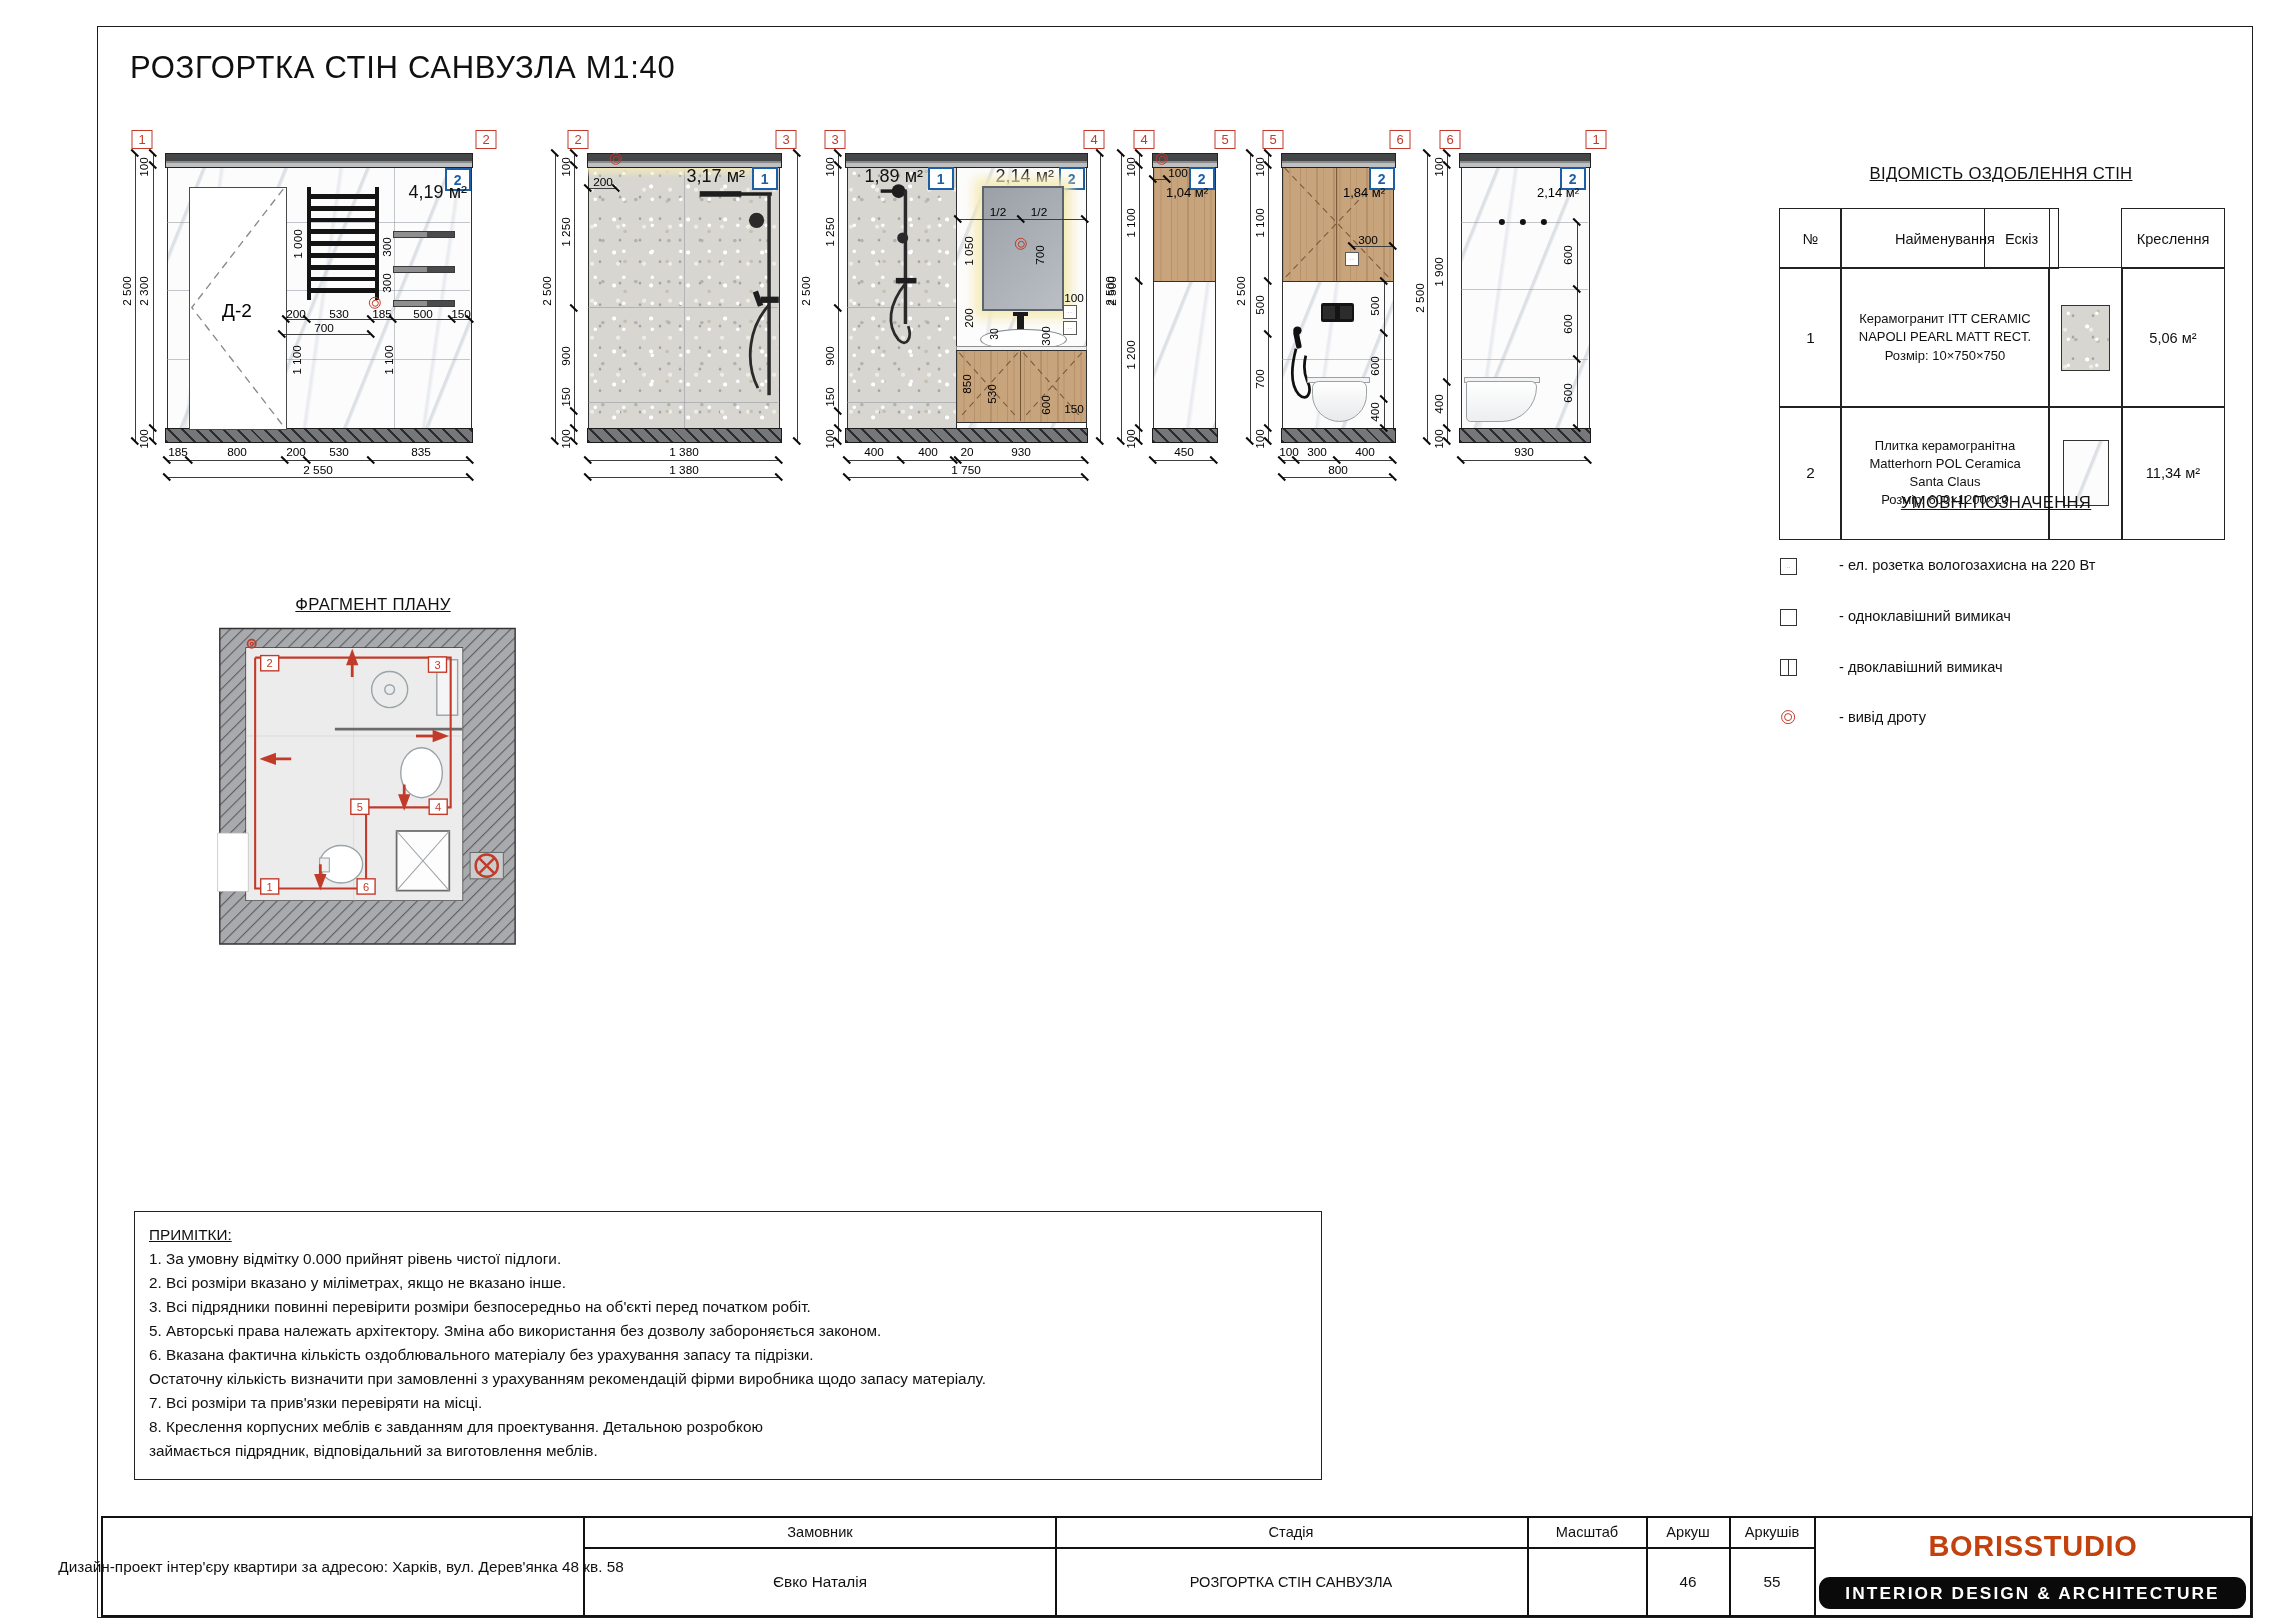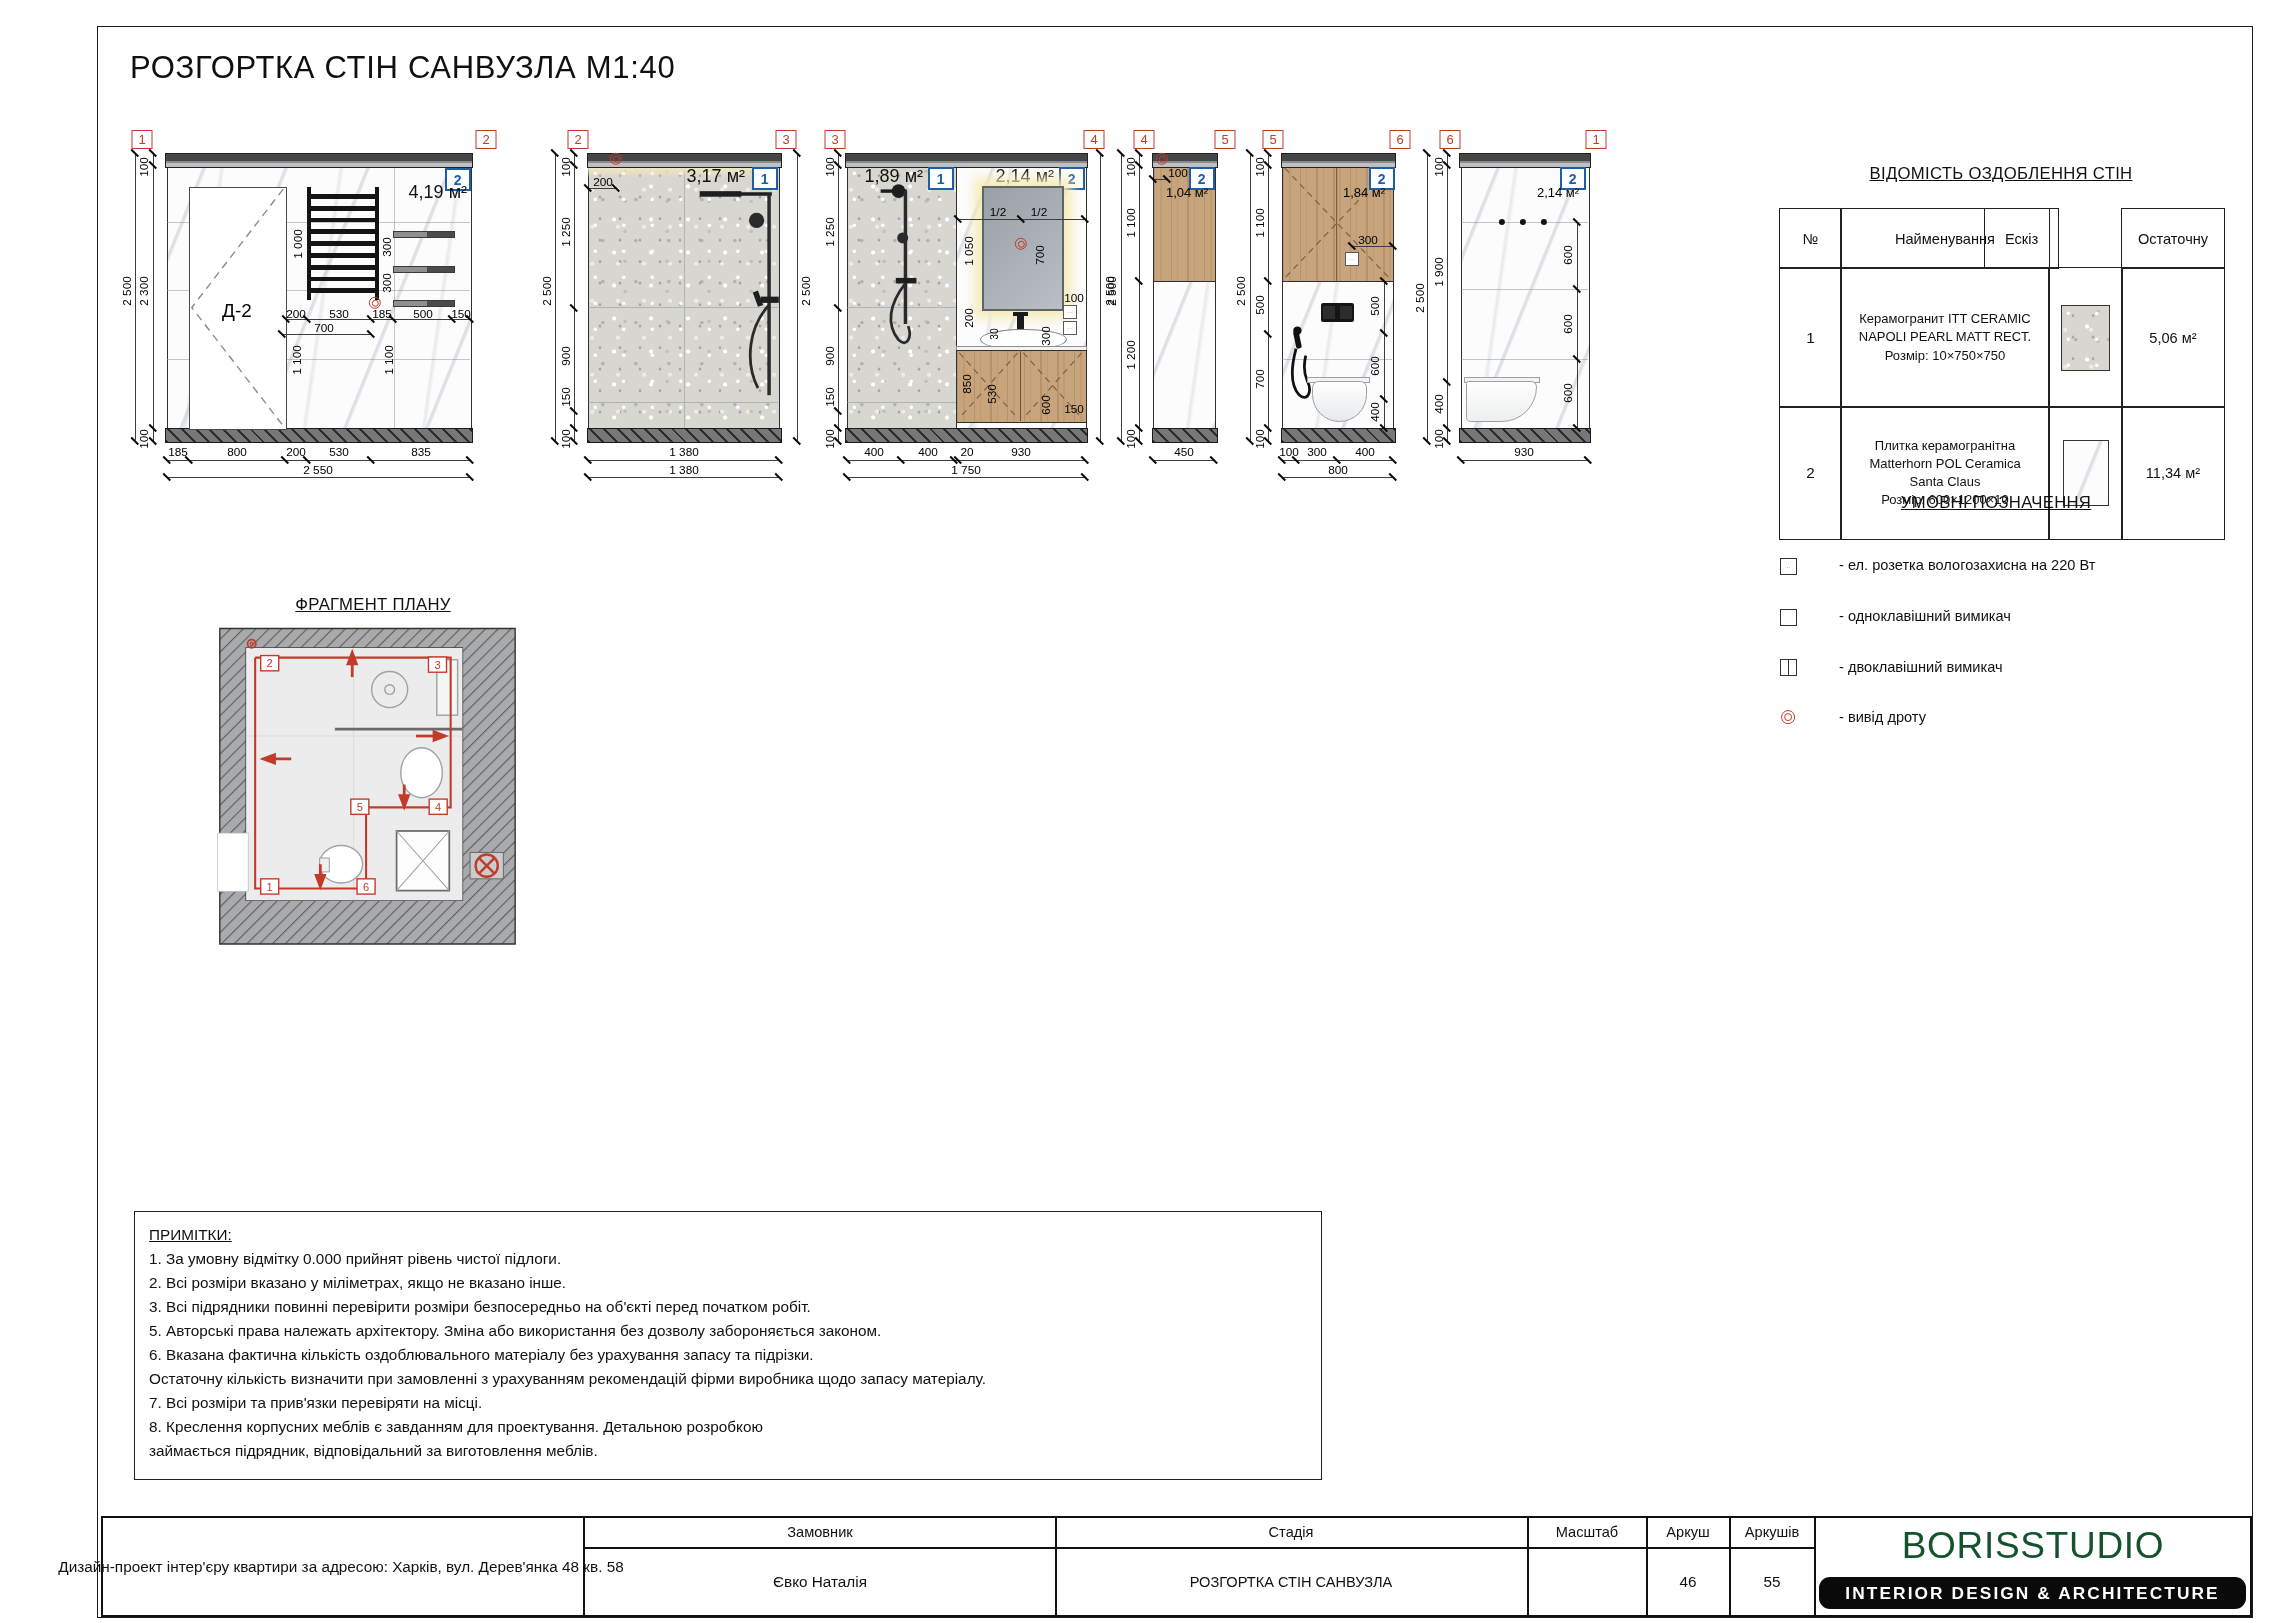--- a/index.html
+++ b/index.html
@@ -57,21 +57,21 @@
   .sec-title{position:absolute;font-size:16.7px;text-decoration:underline;transform:translate(-50%,0);white-space:nowrap;letter-spacing:0.3px;}
   .tcell{position:absolute;border:1.4px solid #222;display:flex;align-items:center;justify-content:center;text-align:center;}
   .pre{white-space:pre-line;}
   .lg-sq{position:absolute;width:14.6px;height:14.6px;border:1.4px solid #333;background:#fff;display:flex;align-items:center;justify-content:center;font-size:6.2px;color:#555;}
   .lg-dbl::after{content:'';width:0;height:100%;border-left:1.4px solid #333;}
   .lg-label{position:absolute;font-size:14.6px;white-space:nowrap;}
   .note-line{font-size:15.3px;line-height:24px;white-space:nowrap;}
   .tb-line{position:absolute;background:#111;}
   .tb-label{position:absolute;font-size:14.6px;transform:translate(-50%,-50%);white-space:nowrap;}
   .tb-value{position:absolute;font-size:15.3px;transform:translate(-50%,-50%);white-space:nowrap;}
-  .logo-text{position:absolute;font-size:37px;font-weight:normal;letter-spacing:0.7px;color:#14532d;transform:translate(-50%,-50%);white-space:nowrap;}
+  .logo-text{position:absolute;font-size:29px;font-weight:bold;letter-spacing:0.7px;color:#c2410c;transform:translate(-50%,-50%);white-space:nowrap;}
   .logo-band{position:absolute;background:#0a0a0a;color:#fff;display:flex;align-items:center;justify-content:center;font-size:17.3px;font-weight:bold;letter-spacing:2.1px;white-space:nowrap;border-radius:11px;}
   .dash-wood{stroke:#7c5c3e;stroke-width:1.6;stroke-dasharray:9 7;fill:none;}
 </style>
 </head>
 <body>
 
 <div class="sheet">
   <div class="border"></div>
   <div class="main-title">РОЗГОРТКА СТІН САНВУЗЛА М1:40</div>
 
@@ -434,21 +434,21 @@
     <div class="tick" style="left:1461px;top:460px"></div>
       <div class="tick" style="left:1588px;top:460px"></div>
     <div class="dim" style="left:1524px;top:452px">930</div>
   </div>
 
   <div>
     <div class="sec-title" style="left:2001px;top:164px">ВІДОМІСТЬ ОЗДОБЛЕННЯ СТІН</div>
     <div class="tcell" style="left:1779px;top:208px;width:61px;height:59px;font-size:14.6px">№</div>
     <div class="tcell" style="left:1840px;top:208px;width:208px;height:59px;font-size:14.6px">Найменування</div>
     <div class="tcell" style="left:1984px;top:208px;width:73px;height:59px;font-size:14.6px">Ескіз</div>
-    <div class="tcell" style="left:2121px;top:208px;width:102px;height:59px;font-size:14.6px">Остаточну</div>
+    <div class="tcell" style="left:2121px;top:208px;width:102px;height:59px;font-size:14.6px">Креслення</div>
     <div class="tcell" style="left:1779px;top:267px;width:61px;height:139px;font-size:15.3px">1</div>
     <div class="tcell pre" style="left:1840px;top:267px;width:208px;height:139px;font-size:13px;line-height:1.4">Керамогранит ITT CERAMIC
 NAPOLI PEARL MATT RECT.
 Розмір: 10×750×750</div>
     <div class="tcell" style="left:2048px;top:267px;width:73px;height:139px">
         <div class="terrazzo" style="width:47px;height:64px;border:1px solid #333"></div>
       </div>
     <div class="tcell" style="left:2121px;top:267px;width:102px;height:139px;font-size:14.6px">5,06 м²</div>
     <div class="tcell" style="left:1779px;top:406px;width:61px;height:132px;font-size:15.3px">2</div>
     <div class="tcell pre" style="left:1840px;top:406px;width:208px;height:132px;font-size:13px;line-height:1.4">Плитка керамогранітна

